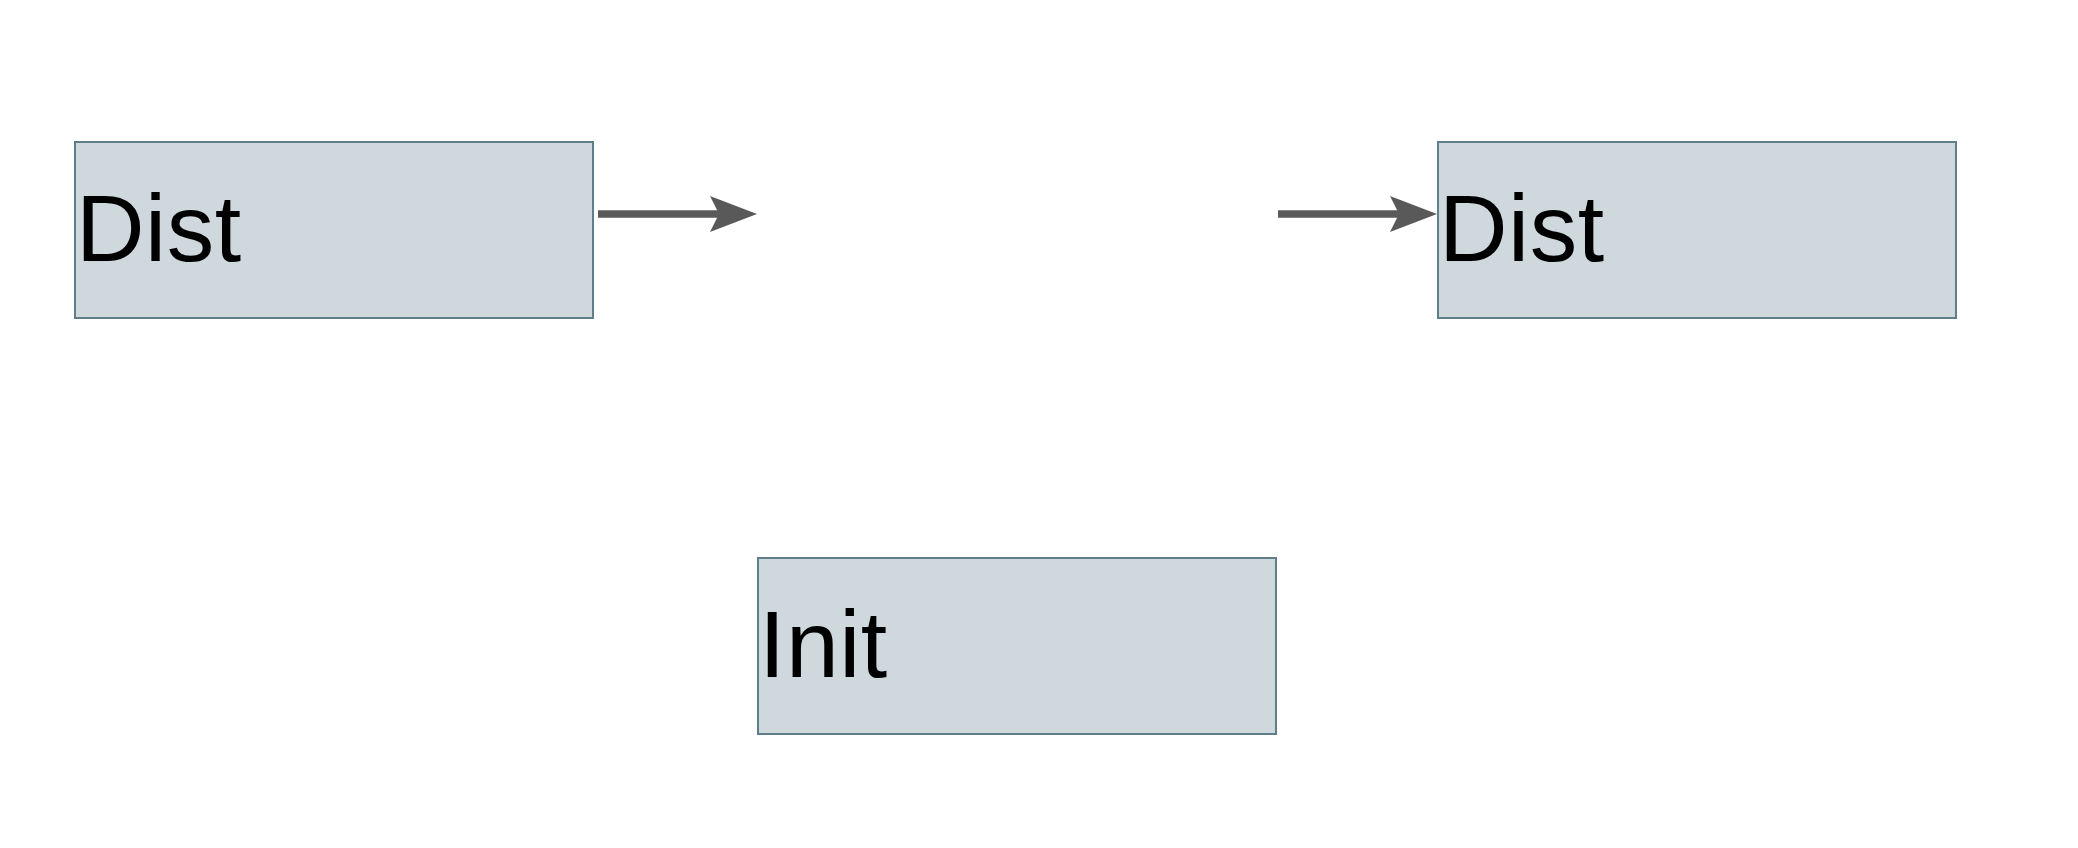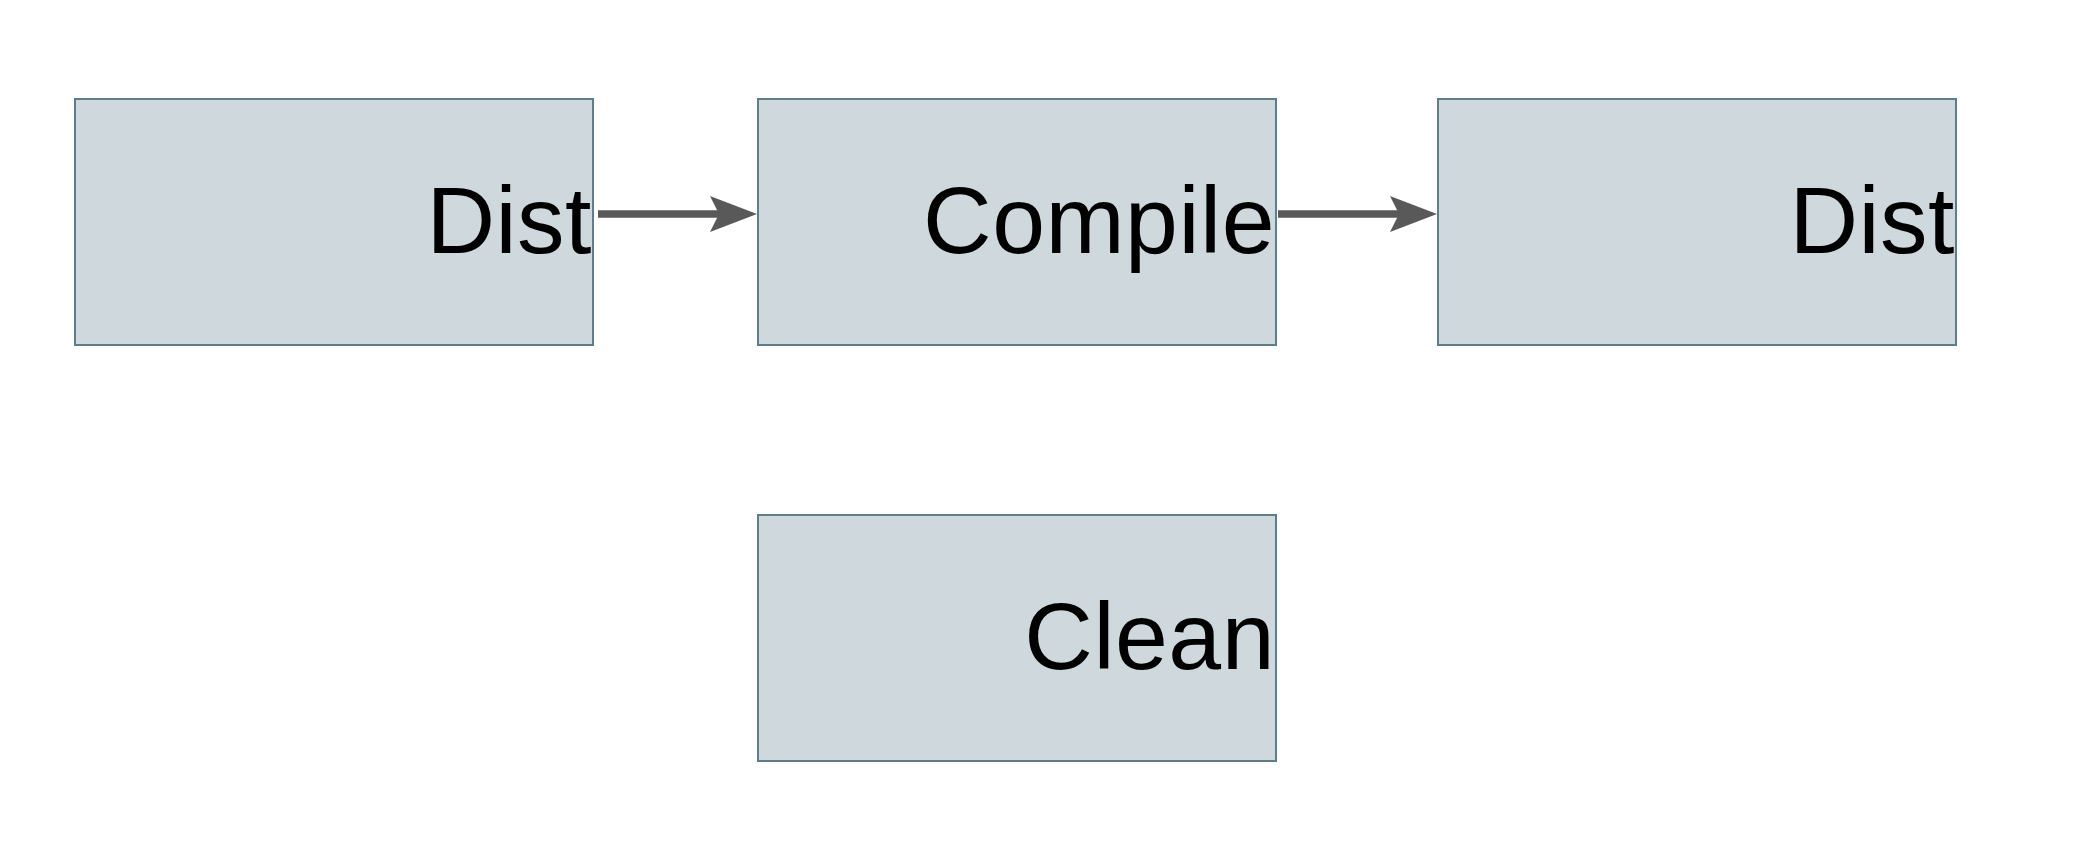--- a/index.html
+++ b/index.html
@@ -12,26 +12,27 @@
     position: relative;
     width: 2078px;
     height: 848px;
     background: var(--canvas-bg, #ffffff);
     overflow: hidden;
   }
   .node {
     position: absolute;
     box-sizing: border-box;
     width: 520px;
-    height: 248px;
+    height: 178px;
     background: var(--node-fill, #cfd8dc);
     border: 2.5px solid var(--node-border, #607d8b);
     display: flex;
     align-items: center;
-    justify-content: flex-end;
+    justify-content: flex-start;
+    margin-top: 43px;
   }
   .node-label {
     font-size: 95px;
     line-height: 1;
     letter-spacing: 0.5px;
     color: var(--text, #000000);
     white-space: nowrap;
     transform: translateY(-2px);
   }
   .node-dist    { left: 74px;   top: 98px;  }
@@ -71,25 +72,22 @@
     <g>
       <line class="edge-shaft" x1="1278" y1="214" x2="1402" y2="214"></line>
       <polygon class="edge-head" points="1437,214 1390,196 1399,214 1390,232"></polygon>
     </g>
   </svg>
 
   <div class="node node-dist">
     <span class="node-label">Dist</span>
   </div>
 
-  <div class="node node-compile">
-    <span class="node-label">Compile</span>
-  </div>
 
   <div class="node node-init">
     <span class="node-label">Dist</span>
   </div>
 
   <div class="node node-clean">
-    <span class="node-label">Clean</span>
+    <span class="node-label">Init</span>
   </div>
 
 </div>
 
 </body></html>

